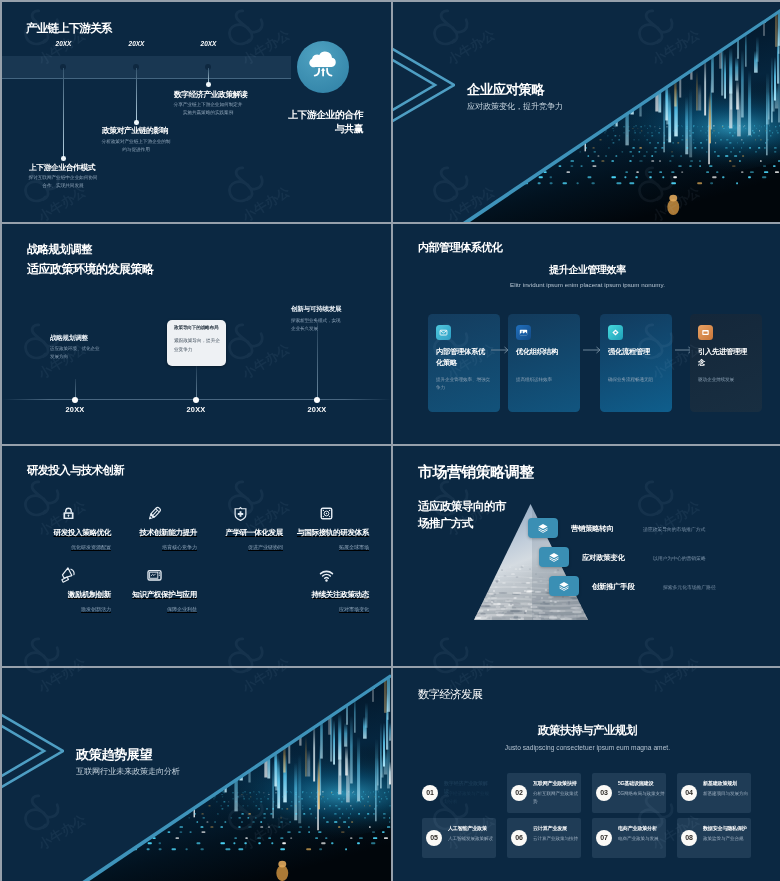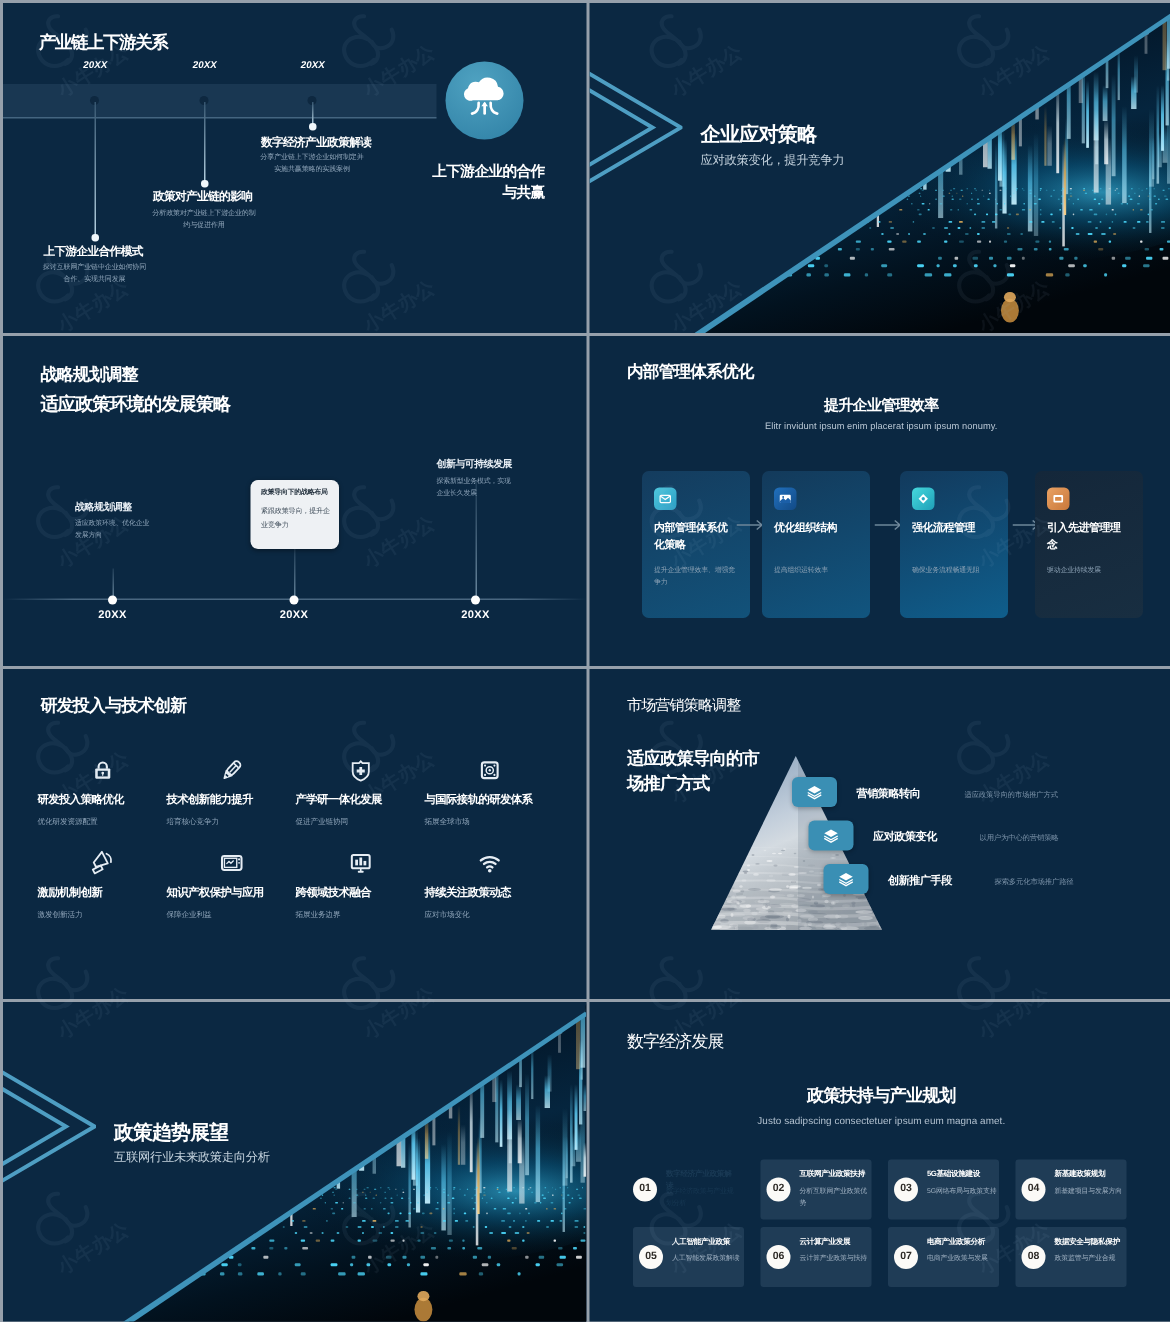--- a/index.html
+++ b/index.html
@@ -57,26 +57,26 @@
   .s4-card.c1{background:linear-gradient(160deg,#143c5e,#12527a);}
   .s4-card.c2{background:linear-gradient(160deg,#133a5b,#11557f);}
   .s4-card.c3{background:linear-gradient(160deg,#123a5d,#0f5e8c);}
   .s4-card.c4{background:linear-gradient(160deg,#14273a,#182e41);}
   .s4-ic{position:absolute;left:8px;top:11px;width:15px;height:15px;border-radius:3.5px;display:flex;align-items:center;justify-content:center;}
   .s4-ch{position:absolute;left:8px;top:32px;width:51px;color:#fff;font-weight:700;font-size:7.3px;line-height:1.55;letter-spacing:-0.3px;}
   .s4-cd{position:absolute;left:8px;top:62px;width:54px;color:#8ea3b6;font-size:4.6px;line-height:1.75;letter-spacing:-0.1px;}
   .s4-arr{position:absolute;top:122px;width:22px;height:8px;}
   
   .s5-t{position:absolute;left:25px;top:17px;color:#fff;font-weight:700;font-size:11.4px;letter-spacing:-0.6px;}
-  .s5-cell{position:absolute;width:86px;text-align:left;}
+  .s5-cell{position:absolute;width:86px;text-align:right;text-decoration:underline;}
   .s5-icw{height:20px;display:flex;align-items:center;justify-content:center;}
   .s5-l{margin-top:5px;color:#fff;font-weight:700;font-size:7.6px;letter-spacing:-0.4px;white-space:nowrap;}
   .s5-d{margin-top:6px;color:#8da3b8;font-size:5.1px;letter-spacing:-0.1px;white-space:nowrap;}
   
-  .s6-t{position:absolute;left:25px;top:17px;color:#fff;font-weight:400;font-size:10px;letter-spacing:-0.55px;}
+  .s6-t{position:absolute;left:25px;top:17px;color:#fff;font-weight:700;font-size:15px;letter-spacing:-0.55px;}
   .s6-h{position:absolute;left:25px;top:52px;width:92px;color:#fff;font-weight:700;font-size:11.5px;line-height:1.45;letter-spacing:-0.5px;}
   .s6-pyr{position:absolute;left:81px;top:58px;width:114px;height:116px;}
   .s6-pyr svg{width:114px;height:116px;display:block;}
   .s6-box{position:absolute;width:30px;height:20px;border-radius:4px;background:#3a8fb4;display:flex;align-items:center;justify-content:center;box-shadow:0 1px 3px rgba(0,0,0,.25);}
   .s6-l{position:absolute;color:#fff;font-weight:700;font-size:7.4px;letter-spacing:-0.3px;white-space:nowrap;}
   .s6-d{position:absolute;color:#7b92a8;font-size:4.9px;letter-spacing:-0.1px;white-space:nowrap;}
   
   .s7-title{position:absolute;left:74px;top:78px;color:#fff;font-weight:700;font-size:13.2px;letter-spacing:-0.5px;}
   .s7-sub{position:absolute;left:74px;top:98px;color:#c4d2dd;font-weight:400;font-size:8.2px;letter-spacing:-0.2px;}
   
@@ -951,34 +951,20 @@
             <rect x="5.1" y="7.3" width="11.6" height="8.6" fill="none" stroke="#e6edf4" stroke-width="1.3"></rect>
             <circle cx="18.9" cy="8.4" r="1" fill="#e6edf4"></circle>
             <circle cx="18.9" cy="11.6" r=".85" fill="#e6edf4"></circle>
             <path d="M7 12.6l2.4-2.3 1.8 1.7 2.6-2.6" fill="none" stroke="#e6edf4" stroke-width="1.2"></path>
           </svg>
         </div>
       <div class="s5-l cn">知识产权保护与应用</div>
       <div class="s5-d cn">保障企业利益</div>
     </div>
 
-    <div class="s5-cell" style="left:195px;top:119px">
-      <div class="s5-icw">
-          <svg viewBox="0 0 24 24" width="17" height="17">
-            <rect x="3.6" y="4.2" width="16.8" height="12.6" rx="1.6" fill="none" stroke="#e6edf4" stroke-width="1.9"></rect>
-            <rect x="6.8" y="8.6" width="2.6" height="5.4" fill="#e6edf4"></rect>
-            <rect x="10.7" y="6.6" width="2.6" height="7.4" fill="#e6edf4"></rect>
-            <rect x="14.6" y="9.8" width="2.6" height="4.2" fill="#e6edf4"></rect>
-            <path d="M12 16.8v2.6" stroke="#e6edf4" stroke-width="1.5"></path>
-            <rect x="9.2" y="19.1" width="5.6" height="1.8" rx=".8" fill="#e6edf4"></rect>
-          </svg>
-        </div>
-      <div class="s5-l cn">跨领域技术融合</div>
-      <div class="s5-d cn">拓展业务边界</div>
-    </div>
 
     <div class="s5-cell" style="left:281px;top:119px">
       <div class="s5-icw">
           <svg viewBox="0 0 24 24" width="17" height="17">
             <path d="M3.6 9.4a12.6 12.6 0 0 1 16.8 0" fill="none" stroke="#e6edf4" stroke-width="2.2" stroke-linecap="round"></path>
             <path d="M6.6 12.7a8.1 8.1 0 0 1 10.8 0" fill="none" stroke="#e6edf4" stroke-width="2.2" stroke-linecap="round"></path>
             <path d="M9.5 15.9a4 4 0 0 1 5 0" fill="none" stroke="#e6edf4" stroke-width="2.2" stroke-linecap="round"></path>
             <circle cx="12" cy="19.1" r="1.7" fill="#e6edf4"></circle>
           </svg>
         </div>

